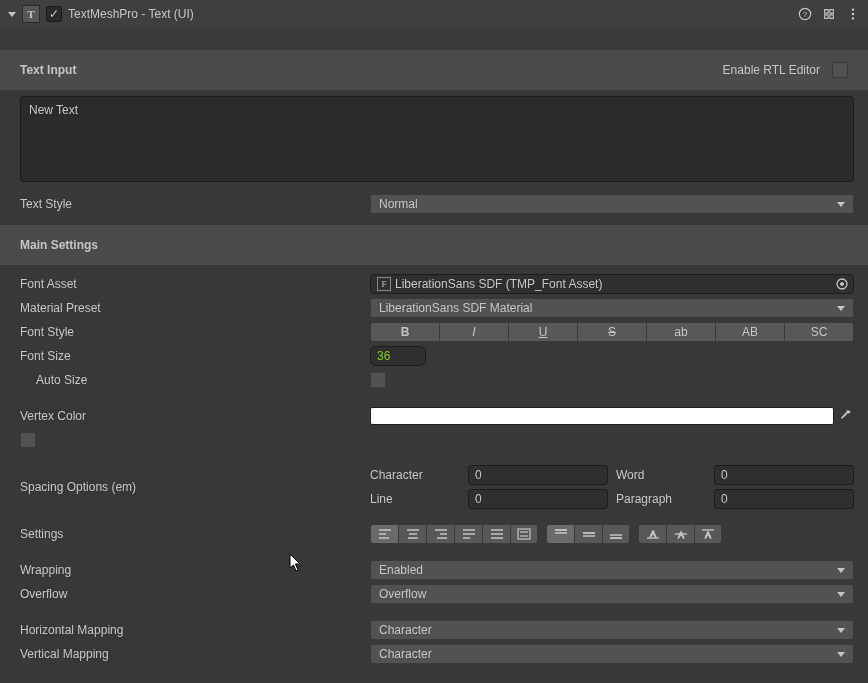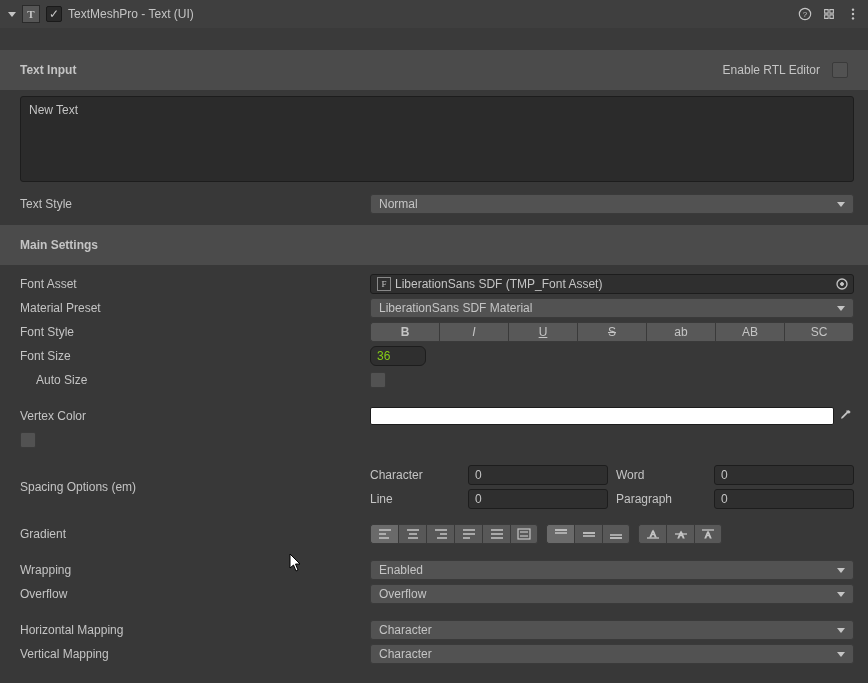--- a/index.html
+++ b/index.html
@@ -350,21 +350,21 @@
       <span>Line</span>
       <input value="0" style="">
       <span>Paragraph</span>
       <input value="0" style="">
     </div>
   </div>
 
   <div class="gap10"></div>
 
   <div class="row">
-    <div class="label">Gradient</div>
+    <div class="label">Settings</div>
     <div class="align-groups">
       <div class="align-group">
         <div class="align-btn active">
             <svg viewBox="0 0 16 14">
               <line x1="2" y1="3" x2="14" y2="3" stroke-width="1.5"></line>
               <line x1="2" y1="7" x2="9" y2="7" stroke-width="1.5"></line>
               <line x1="2" y1="11" x2="12" y2="11" stroke-width="1.5"></line>
             </svg>
           </div>
         <div class="align-btn">

